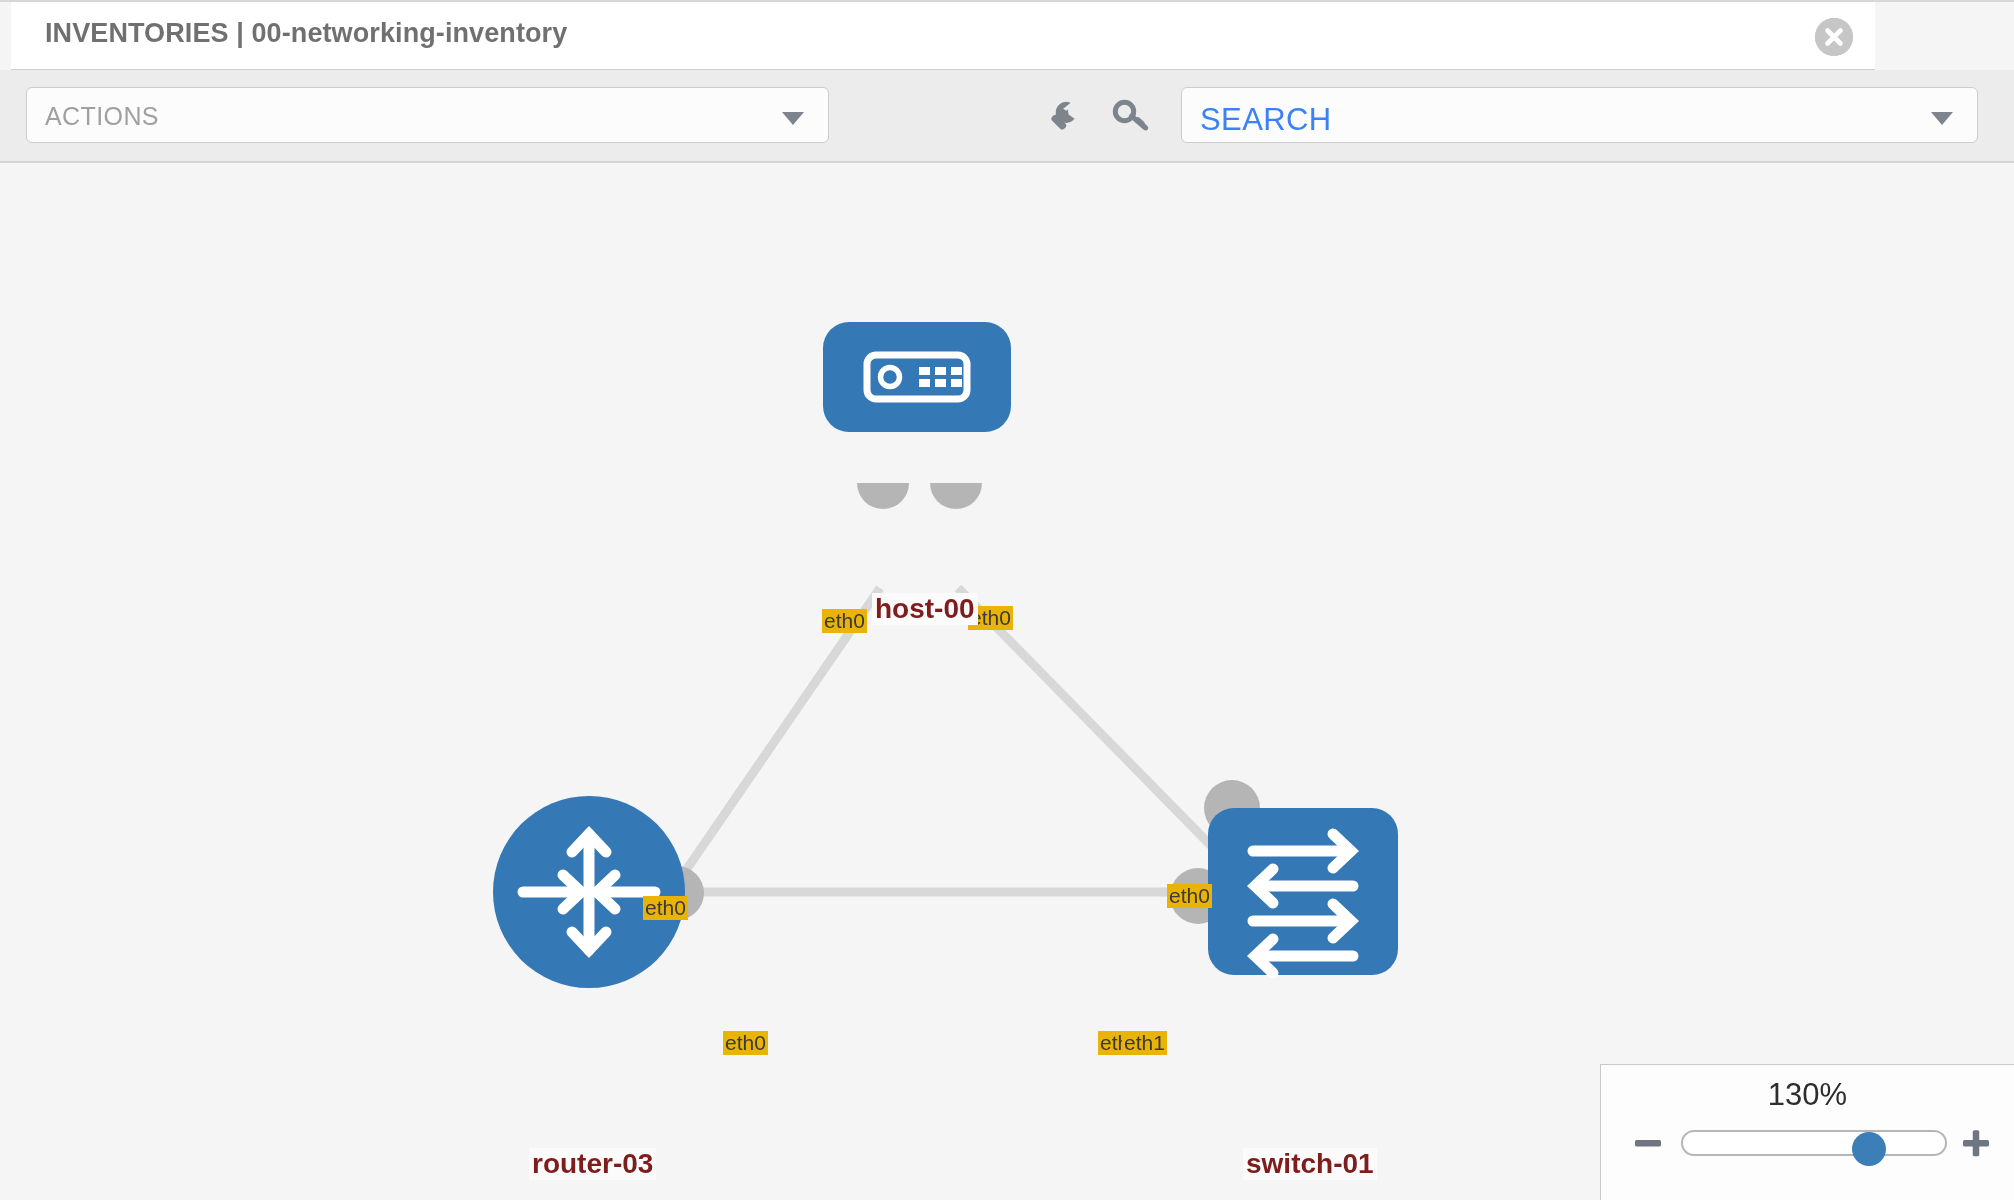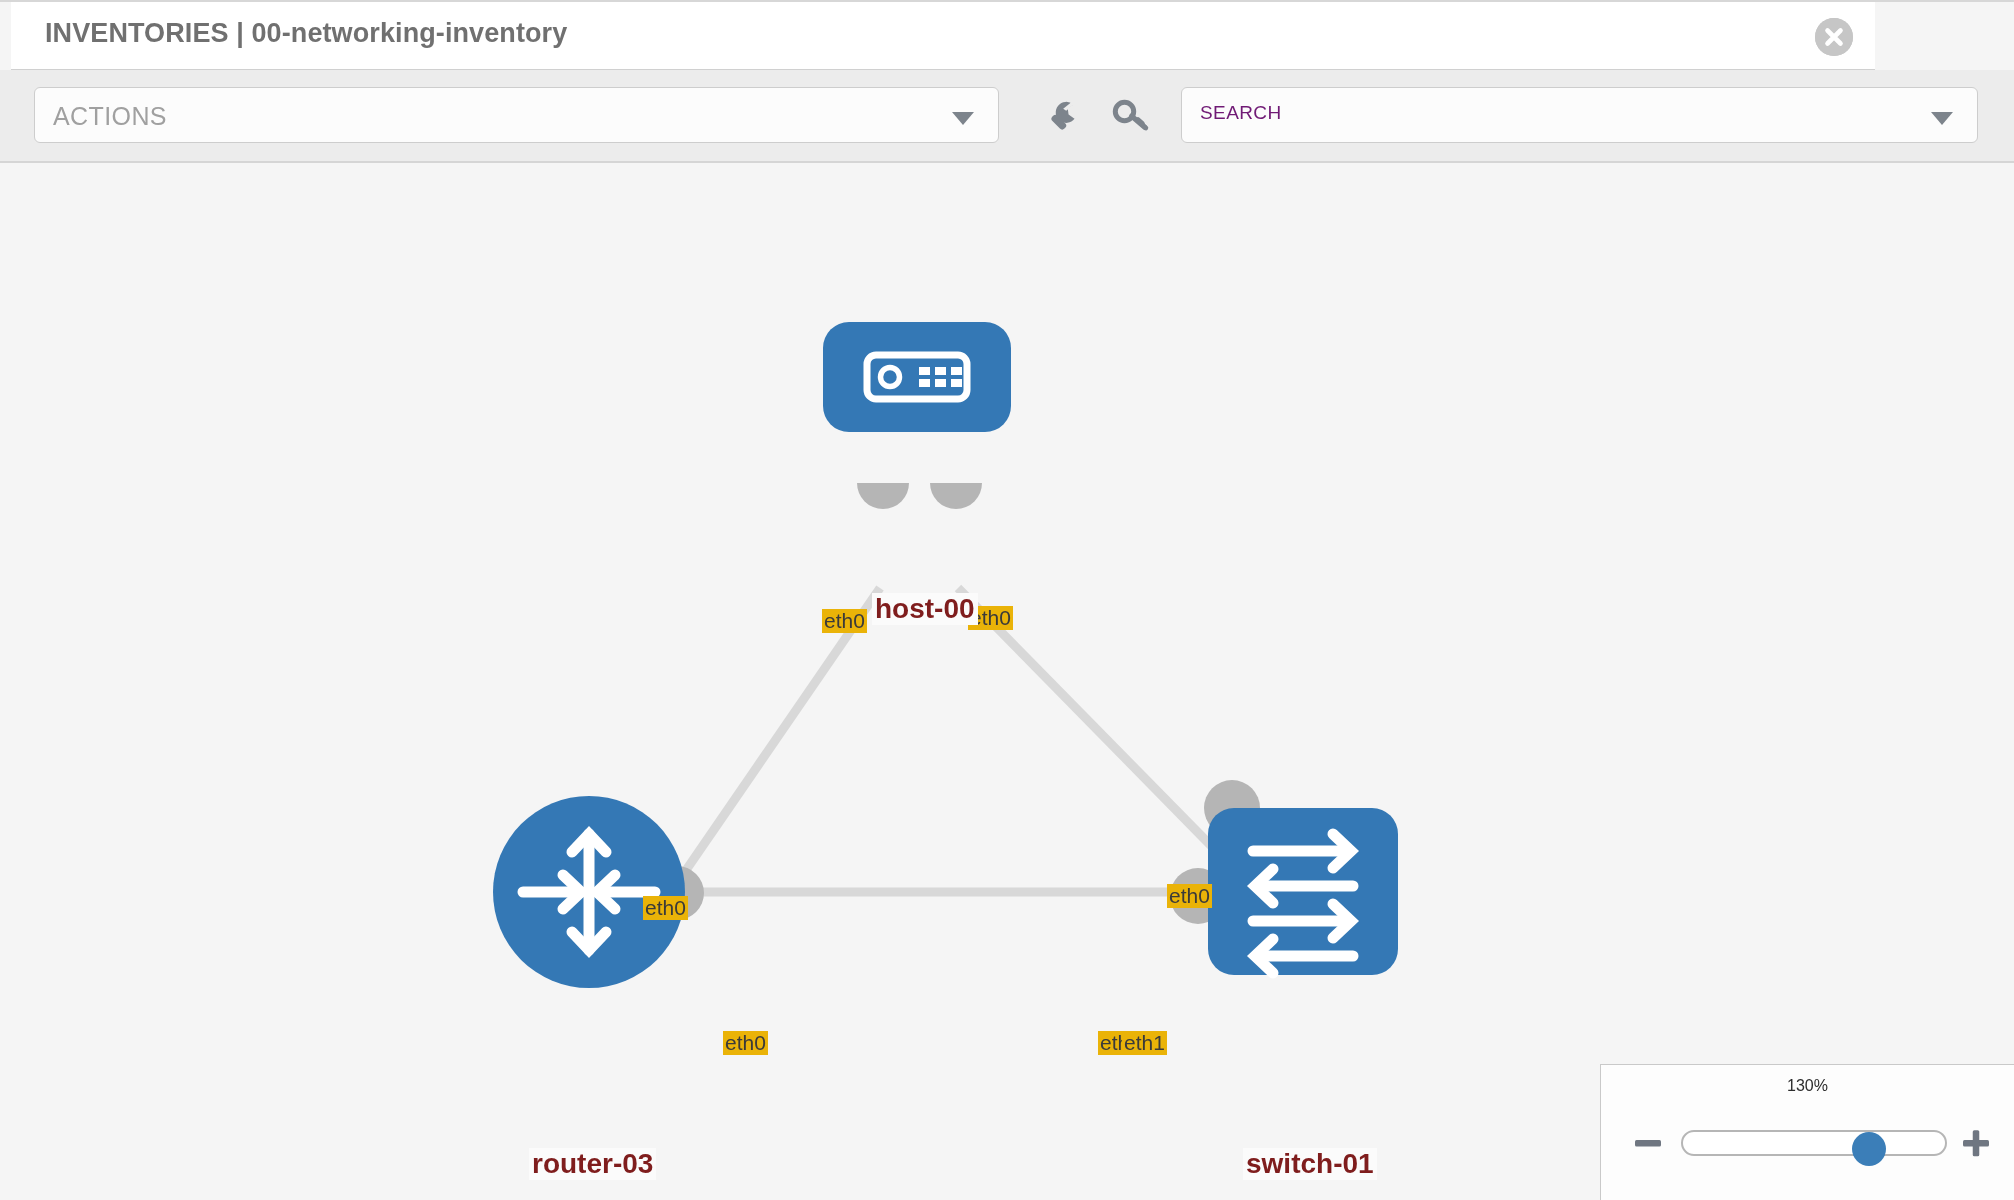--- a/index.html
+++ b/index.html
@@ -55,23 +55,23 @@
   .toolbar {
     position: absolute;
     top: 68px; left: 0;
     width: 2014px;
     height: 93px;
     background: #ececec;
     border-bottom: 2px solid #d5d5d5;
   }
   .actions-select {
     position: absolute;
-    left: 34px;
+    left: 26px;
     top: 17px;
-    width: 965px;
+    width: 803px;
     height: 56px;
     background: #fcfcfc;
     border: 1px solid #cdcdcd;
     border-radius: 6px;
   }
   .actions-select .label {
     position: absolute;
     left: 18px;
     top: 14px;
     font-size: 25px;
@@ -106,22 +106,22 @@
     width: 797px;
     height: 56px;
     background: #fcfcfc;
     border: 1px solid #cdcdcd;
     border-radius: 6px;
   }
   .search-select .label {
     position: absolute;
     left: 18px;
     top: 14px;
-    font-size: 19px;
-    color: #701a75;
+    font-size: 31px;
+    color: #3b82f6;
     letter-spacing: 0.4px;
   }
 
   
   .canvas {
     position: absolute;
     top: 161px; left: 0;
     width: 2014px;
     height: 1039px;
     background: #f5f5f5;
@@ -164,21 +164,21 @@
     height: 138px;
     background: #fdfdfd;
     border-top: 1px solid #c9c9c9;
     border-left: 1px solid #c9c9c9;
   }
   .zoom-value {
     position: absolute;
     top: 12px;
     left: 0; right: 0;
     text-align: center;
-    font-size: 16px;
+    font-size: 31px;
     color: #2d2d2d;
   }
   .zoom-row {
     position: absolute;
     top: 57px;
     left: 0;
     width: 414px;
     height: 46px;
   }
   .zoom-minus, .zoom-plus {

